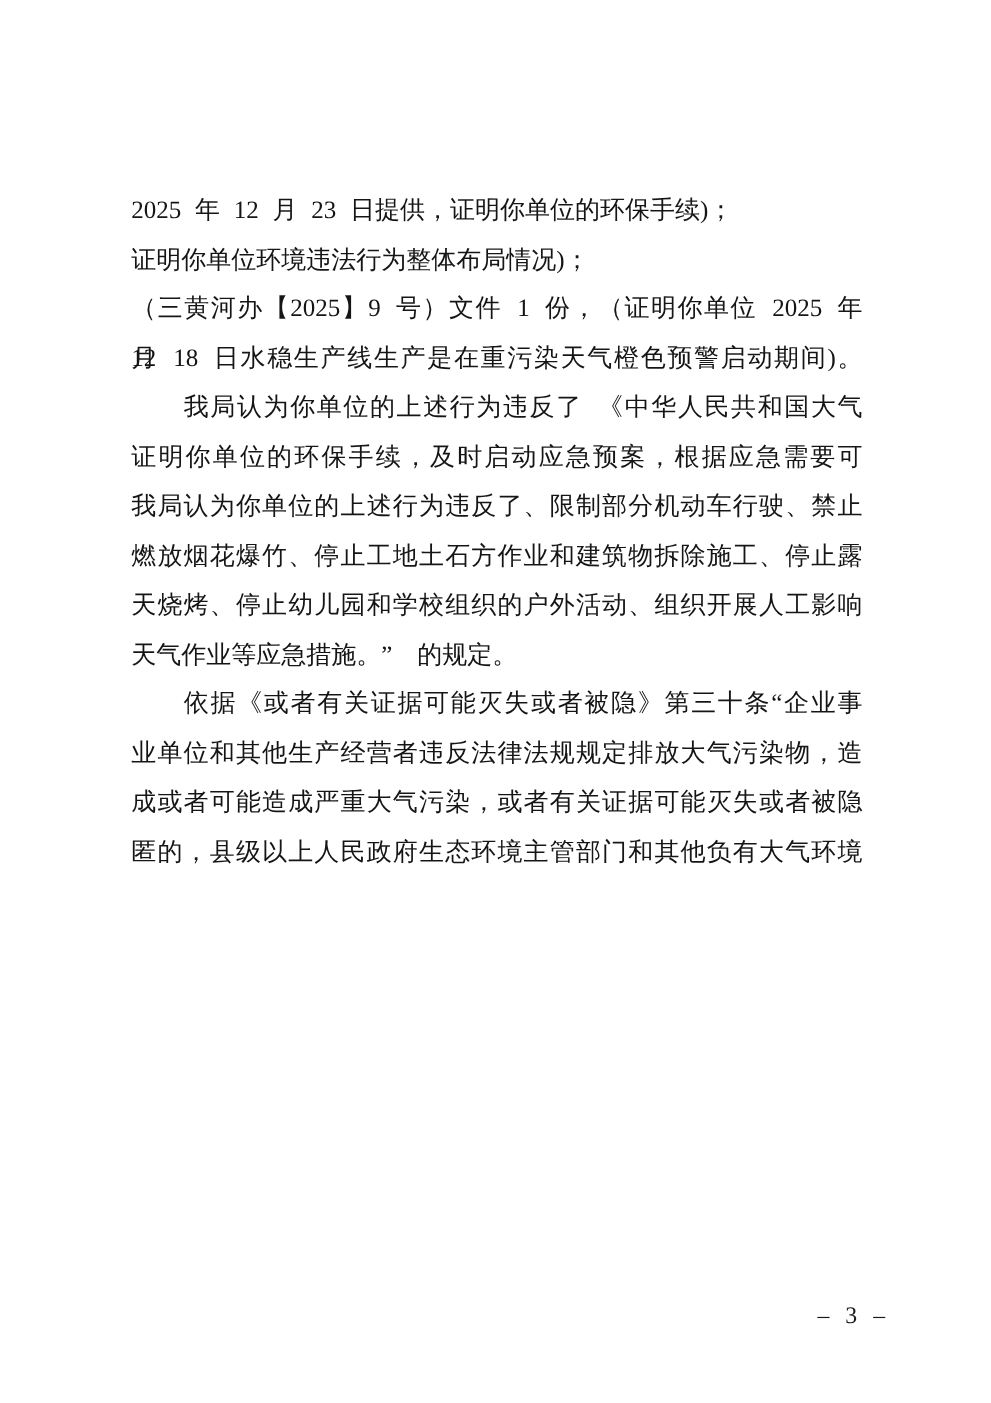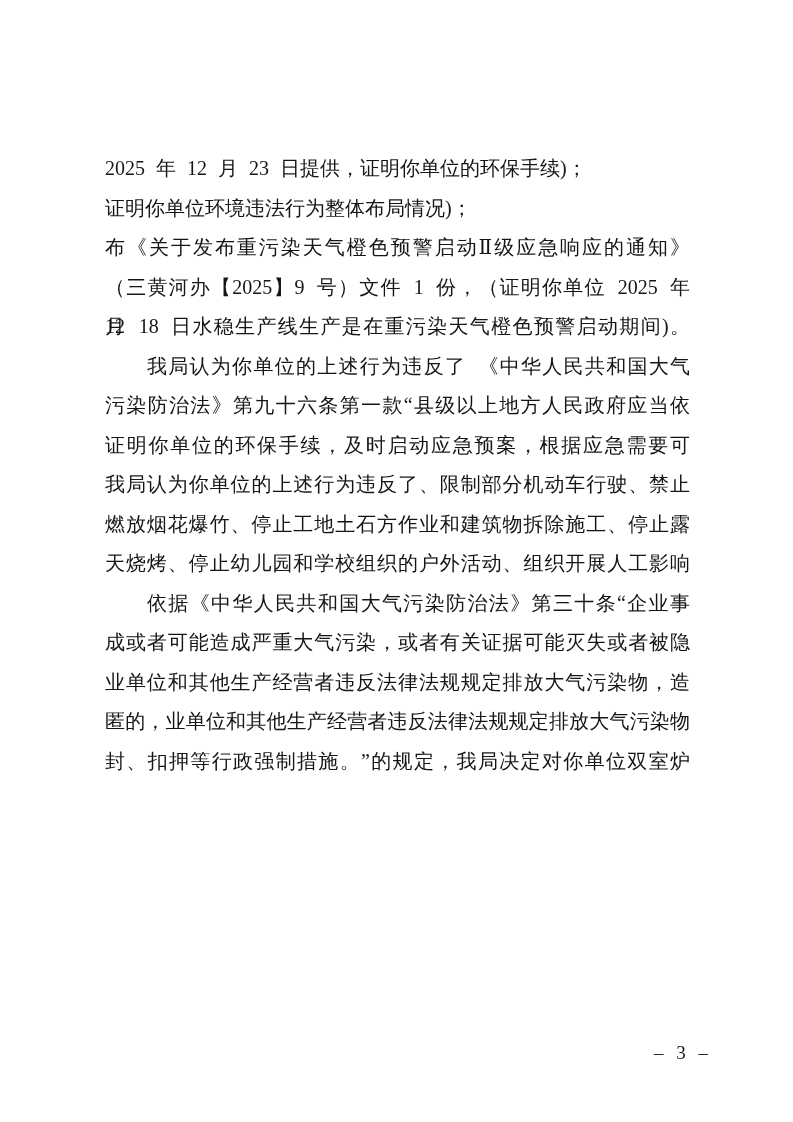--- a/index.html
+++ b/index.html
@@ -47,29 +47,27 @@
     color: #1a1a1a;
   }
 </style>
 </head>
 <body>
 
 <div class="page">
   <div class="textblock">
       <div class="line">2025 年 12 月 23 日提供，证明你单位的环保手续)；</div>
       <div class="line">证明你单位环境违法行为整体布局情况)；</div>
-      <div class="line justify">布《关于发布重污染天气橙色预警启动Ⅱ级应急响应的通知》</div>
       <div class="line justify">（三黄河办【2025】9 号）文件 1 份，（证明你单位 2025 年 12</div>
       <div class="line justify">月 18 日水稳生产线生产是在重污染天气橙色预警启动期间)。</div>
       <div class="line indent justify">我局认为你单位的上述行为违反了 《中华人民共和国大气</div>
-      <div class="line justify">污染防治法》第九十六条第一款“县级以上地方人民政府应当依</div>
       <div class="line justify">证明你单位的环保手续，及时启动应急预案，根据应急需要可</div>
       <div class="line justify">我局认为你单位的上述行为违反了、限制部分机动车行驶、禁止</div>
       <div class="line justify">燃放烟花爆竹、停止工地土石方作业和建筑物拆除施工、停止露</div>
       <div class="line justify">天烧烤、停止幼儿园和学校组织的户外活动、组织开展人工影响</div>
-      <div class="line indent justify">依据《中华人民共和国大气污染防治法》第三十条“企业事</div>
+      <div class="line">天气作业等应急措施。”　的规定。</div>
+      <div class="line indent justify">依据《或者有关证据可能灭失或者被隐》第三十条“企业事</div>
+      <div class="line justify">业单位和其他生产经营者违反法律法规规定排放大气污染物，造</div>
       <div class="line justify">成或者可能造成严重大气污染，或者有关证据可能灭失或者被隐</div>
-      <div class="line justify">业单位和其他生产经营者违反法律法规规定排放大气污染物，造</div>
-      <div class="line justify">匿的，业单位和其他生产经营者违反法律法规规定排放大气污染物</div>
-      <div class="line justify">封、扣押等行政强制措施。”的规定，我局决定对你单位双室炉</div>
+      <div class="line justify">匿的，县级以上人民政府生态环境主管部门和其他负有大气环境</div>
     </div>
   <div class="footer-page-number">– 3 –</div>
 </div>
 
 </body></html>

